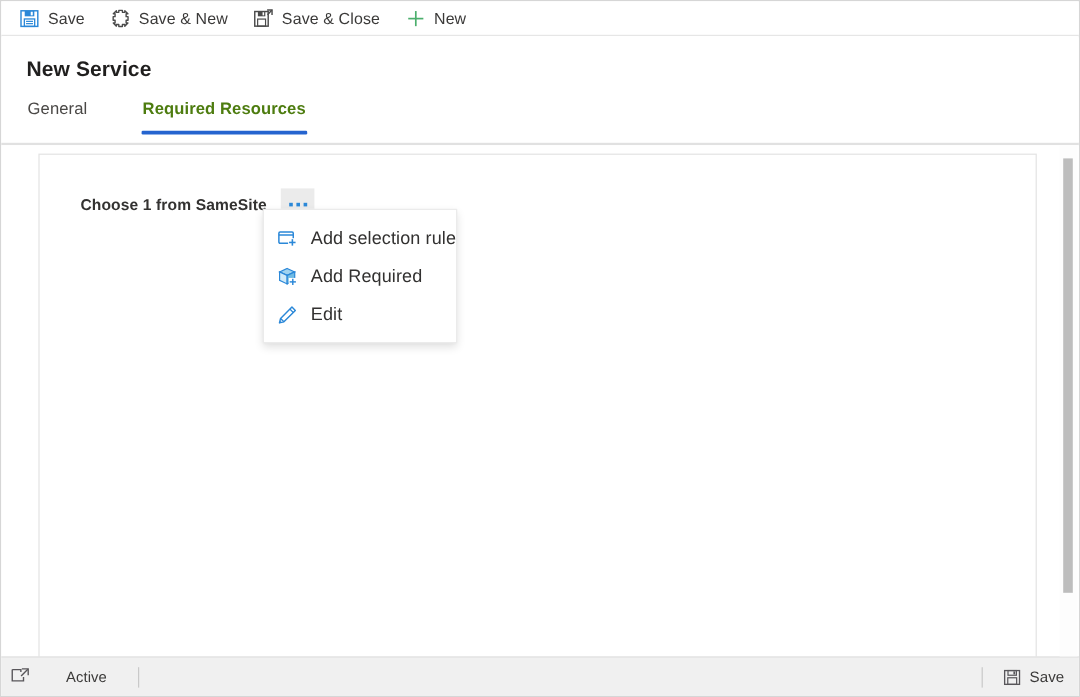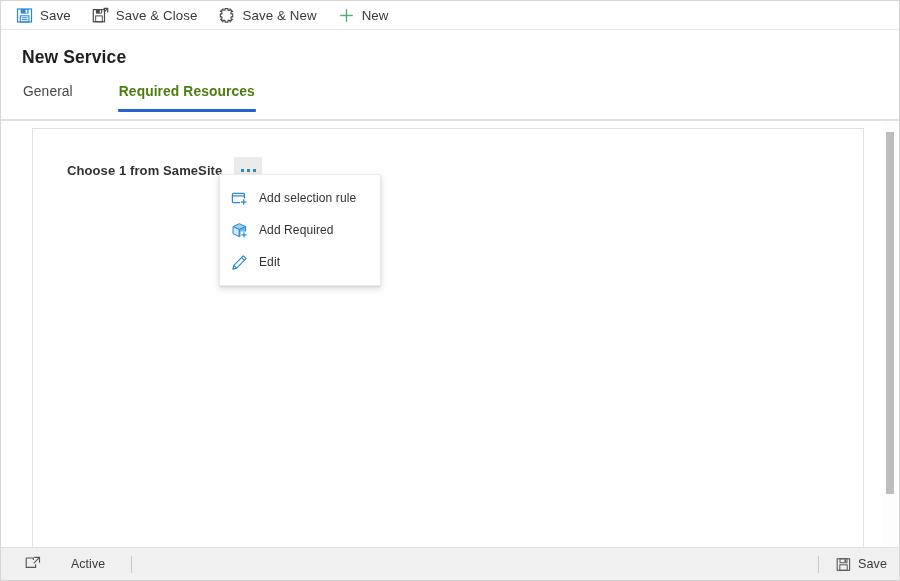--- a/index.html
+++ b/index.html
@@ -179,21 +179,21 @@
     cursor: default;
     background: #ffffff;
   }
   .menu-ico {
     width: 17px; height: 17px;
     flex: 0 0 17px;
     margin-right: 11px;
     display: block;
   }
   .menu-label {
-    font-size: 12px;
+    font-size: 15px;
     color: #323130;
     letter-spacing: .1px;
     white-space: nowrap;
   }
 
   
   #scrollbar-track {
     position: absolute;
     right: 1px; top: 120px;
     width: 15px; height: 426px;
@@ -216,21 +216,20 @@
     background: #f0f0f0;
     border-top: 1px solid #e0e0e0;
     display: flex;
     align-items: center;
   }
   #footer-left {
     display: flex;
     align-items: center;
     height: 33px;
     padding-left: 8px;
-    margin-left: 16px;
   }
   #popout-icon { width: 16px; height: 16px; display: block; }
   #status-text {
     font-size: 12.3px;
     color: #3b3a39;
     margin-left: 30px;
     letter-spacing: .1px;
   }
   .footer-divider {
     width: 1px; height: 17px;
@@ -273,38 +272,38 @@
           <rect x="5.7" y="10.3" width="5.8" height="1" fill="#2b88d8"></rect>
           <rect x="5.7" y="12.2" width="5.8" height="1" fill="#2b88d8"></rect>
         </svg>
       </span>
       <span class="cmd-label">Save</span>
     </button>
 
     <button class="cmd-btn">
       <span class="cmd-ico">
         <svg viewBox="0 0 17 17" width="17" height="17" aria-hidden="true">
+          <path d="M7.0 1.6 h3.0 v1.7 h2.0 v-1.4 l2.6 2.6 h-1.5 v2.4 h1.6 v3.0 h-1.6 v2.3 h1.5 l-2.6 2.6 v-1.4 h-2.0 v1.7 h-3.0 v-1.7 h-2.0 v1.4 l-2.6 -2.6 h1.5 v-2.3 h-1.6 v-3.0 h1.6 v-2.4 h-1.5 l2.6 -2.6 v1.4 h2.0 z" fill="none" stroke="#4b4b4b" stroke-width="1.15" stroke-linejoin="round"></path>
+        </svg>
+      </span>
+      <span class="cmd-label">Save &amp; New</span>
+    </button>
+
+    <button class="cmd-btn">
+      <span class="cmd-ico">
+        <svg viewBox="0 0 17 17" width="17" height="17" aria-hidden="true">
           <rect x="1.3" y="2.6" width="11.2" height="12.2" fill="none" stroke="#4b4b4b" stroke-width="1.2"></rect>
           <rect x="3.9" y="2.6" width="6.2" height="4" fill="#4b4b4b"></rect>
           <rect x="7.8" y="3.2" width="1.3" height="2.6" fill="#ffffff"></rect>
           <rect x="3.7" y="8.9" width="6.6" height="5.9" fill="none" stroke="#4b4b4b" stroke-width="1"></rect>
           <path d="M11.6 1.3 h4.1 v4.1" fill="none" stroke="#4b4b4b" stroke-width="1.2"></path>
           <path d="M15.5 1.6 L11.9 5.2" fill="none" stroke="#4b4b4b" stroke-width="1.2"></path>
         </svg>
       </span>
       <span class="cmd-label">Save &amp; Close</span>
-    </button>
-
-    <button class="cmd-btn">
-      <span class="cmd-ico">
-        <svg viewBox="0 0 17 17" width="17" height="17" aria-hidden="true">
-          <path d="M7.0 1.6 h3.0 v1.7 h2.0 v-1.4 l2.6 2.6 h-1.5 v2.4 h1.6 v3.0 h-1.6 v2.3 h1.5 l-2.6 2.6 v-1.4 h-2.0 v1.7 h-3.0 v-1.7 h-2.0 v1.4 l-2.6 -2.6 h1.5 v-2.3 h-1.6 v-3.0 h1.6 v-2.4 h-1.5 l2.6 -2.6 v1.4 h2.0 z" fill="none" stroke="#4b4b4b" stroke-width="1.15" stroke-linejoin="round"></path>
-        </svg>
-      </span>
-      <span class="cmd-label">Save &amp; New</span>
     </button>
 
     <button class="cmd-btn">
       <span class="cmd-ico">
         <svg viewBox="0 0 17 17" width="17" height="17" aria-hidden="true">
           <rect x="7.8" y="2.2" width="1.4" height="12.6" fill="#4caf6d"></rect>
           <rect x="2.2" y="7.8" width="12.6" height="1.4" fill="#4caf6d"></rect>
         </svg>
       </span>
       <span class="cmd-label">New</span>

